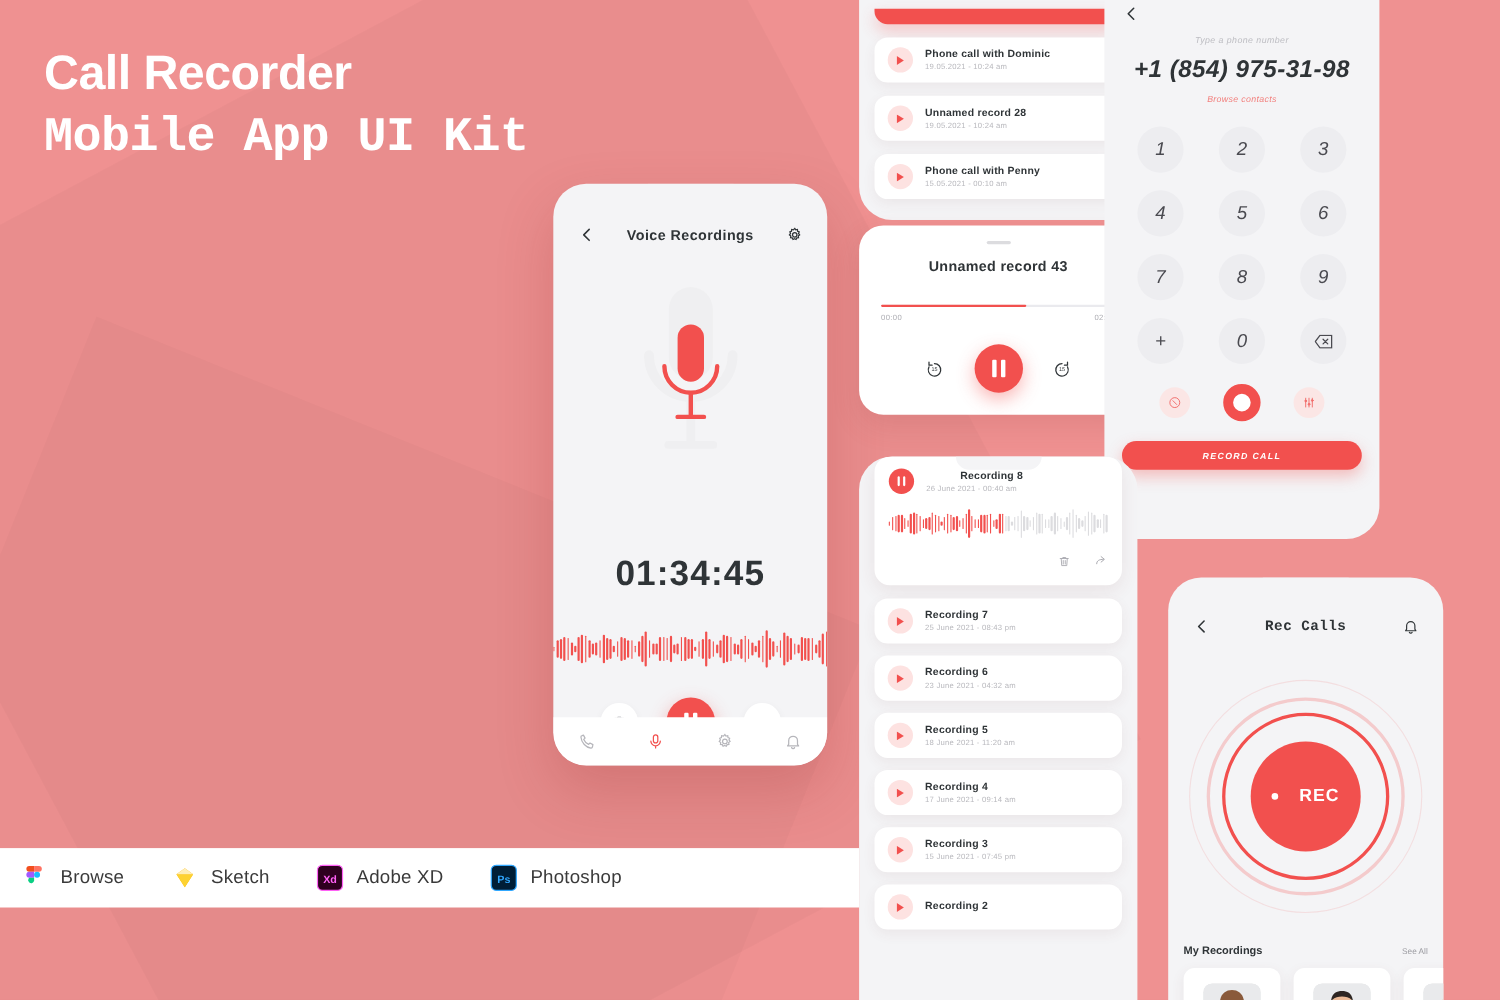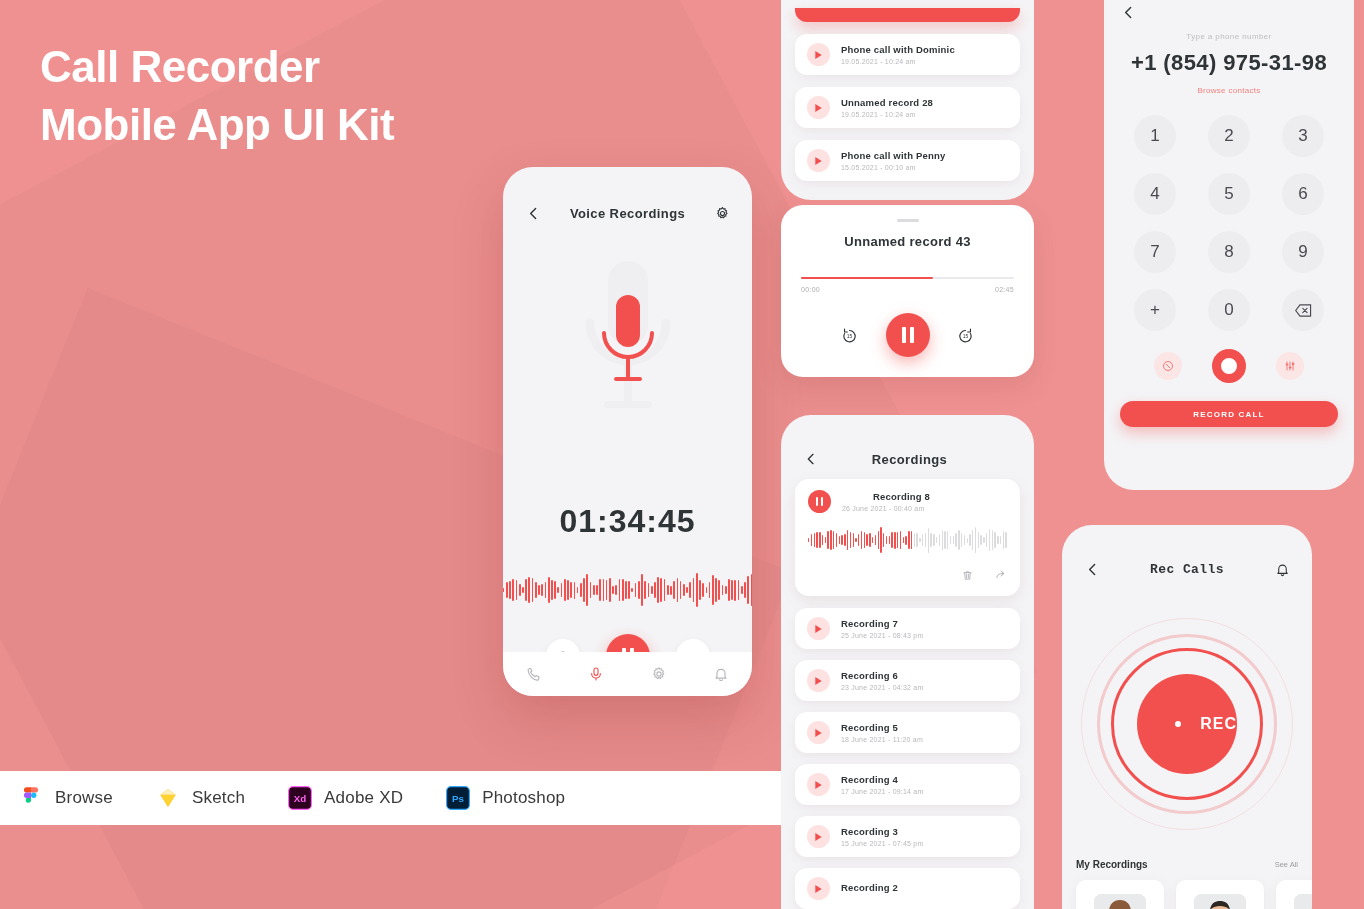--- a/index.html
+++ b/index.html
@@ -31,21 +31,21 @@
 
   
   .headline {
     position: absolute; left: 40px; top: 38px;
     color: #fff;
     font-weight: bold;
     font-size: 44px;
     line-height: 58px;
     letter-spacing: -0.5px;
   }
-  .headline .l2 { display:block; }
+  .headline .l2 { display:block;font-family:Liberation Mono, monospace; }
 
   
   .softbar {
     position: absolute; left: 0; top: 771px;
     width: 781px; height: 54px;
     background: #ffffff;
     display: flex; align-items: center;
     padding-left: 18px;
     gap: 0px;
   }
@@ -163,21 +163,21 @@
     background:#f2504e; color:#fff; font-size:8px; font-weight:bold;
     letter-spacing:1.2px; display:flex; align-items:center; justify-content:center;
     box-shadow: 0 6px 14px rgba(242,80,78,.35); cursor:pointer;
   }
 
   
   .rec-big-wrap { position:relative; height:270px; display:flex; align-items:center; justify-content:center;}
   .ring { position:absolute; border-radius:50%; left:50%; top:50%; transform:translate(-50%,-50%); }
   .rec-core {
     position:relative; width:100px; height:100px; border-radius:50%;
-    background:#f2504e; display:flex; align-items:center; justify-content:flex-end;
+    background:#f2504e; display:flex; align-items:center; justify-content:center;
     gap:19px; color:#fff; font-size:16px; font-weight:bold; letter-spacing:1px; cursor:pointer;
   }
   .rec-dot { width:6px; height:6px; border-radius:50%; background:#fff;}
   .sec-head { display:flex; align-items:center; justify-content:space-between; padding: 0 14px; }
   .sec-title { font-size:10px; font-weight:bold; color:#2f3437;}
   .see-all { font-size:7.5px; color:#9a9aa0; cursor:pointer;}
   .avatars { display:flex; gap:12px; padding: 10px 14px 0; }
   .av-card {
     width:88px; height:72px; background:#fff; border-radius:10px;
     box-shadow: 0 4px 12px rgba(120,60,60,.08);
@@ -428,21 +428,21 @@
       <span class="icon-btn">
         <svg width="17" height="17" viewBox="0 0 24 24" fill="none" stroke="#2f3437" stroke-width="1.6" stroke-linecap="round">
             <path d="M12 5a8 8 0 107 4.2"></path>
             <path d="M19 3v4h-4"></path>
             <text x="12" y="15" font-size="7" fill="#2f3437" stroke="none" text-anchor="middle">15</text>
           </svg>
       </span>
     </div>
   </div>
 
-  <div class="phone" style="left:1104px; top:0px; width:250px; height:490px; border-radius:0 0 30px 30px;">
+  <div class="phone" style="left:1004px; top:0px; width:250px; height:490px; border-radius:0 0 30px 30px;font-style:italic;">
     <div style="padding:0 14px;">
       <div style="padding-top:2px;">
         <span class="icon-btn">
           <svg width="17" height="17" viewBox="0 0 24 24" fill="none" stroke="#2f3437" stroke-width="2" stroke-linecap="round" stroke-linejoin="round">
               <path d="M15 5 L8 12 L15 19"></path>
             </svg>
         </span>
       </div>
       <div class="dial-hint" style="margin-top:10px;">Type a phone number</div>
       <div class="dial-number">+1 (854) 975-31-98</div>
@@ -482,29 +482,20 @@
               <circle cx="18" cy="8" r="1.6" fill="#f2706e"></circle>
             </svg>
         </span>
       </div>
     </div>
     <div class="rec-call-btn">RECORD CALL</div>
   </div>
 
   <div class="phone" style="left:781px; top:415px; width:253px; height:494px; border-radius:30px 30px 0 0;">
     <div class="notch"></div>
-    <div class="hdr" style="margin-top:24px;">
-      <span class="icon-btn">
-        <svg width="16" height="16" viewBox="0 0 24 24" fill="none" stroke="#2f3437" stroke-width="2" stroke-linecap="round" stroke-linejoin="round">
-            <path d="M15 5 L8 12 L15 19"></path>
-          </svg>
-      </span>
-      <span class="hdr-title">Recordings</span>
-      <span style="width:16px;"></span>
-    </div>
 
     <div style="margin:0 14px; background:#fff; border-radius:14px; box-shadow:0 5px 16px rgba(120,60,60,.09); padding:11px 13px;">
       <div style="display:flex; align-items:center; gap:11px;">
         <span class="play-circle solid">
           <span style="display:flex; gap:2.5px;">
               <span style="width:2.5px;height:9px;background:#fff;border-radius:1px;display:block;"></span>
               <span style="width:2.5px;height:9px;background:#fff;border-radius:1px;display:block;"></span>
             </span>
         </span>
         <span>

